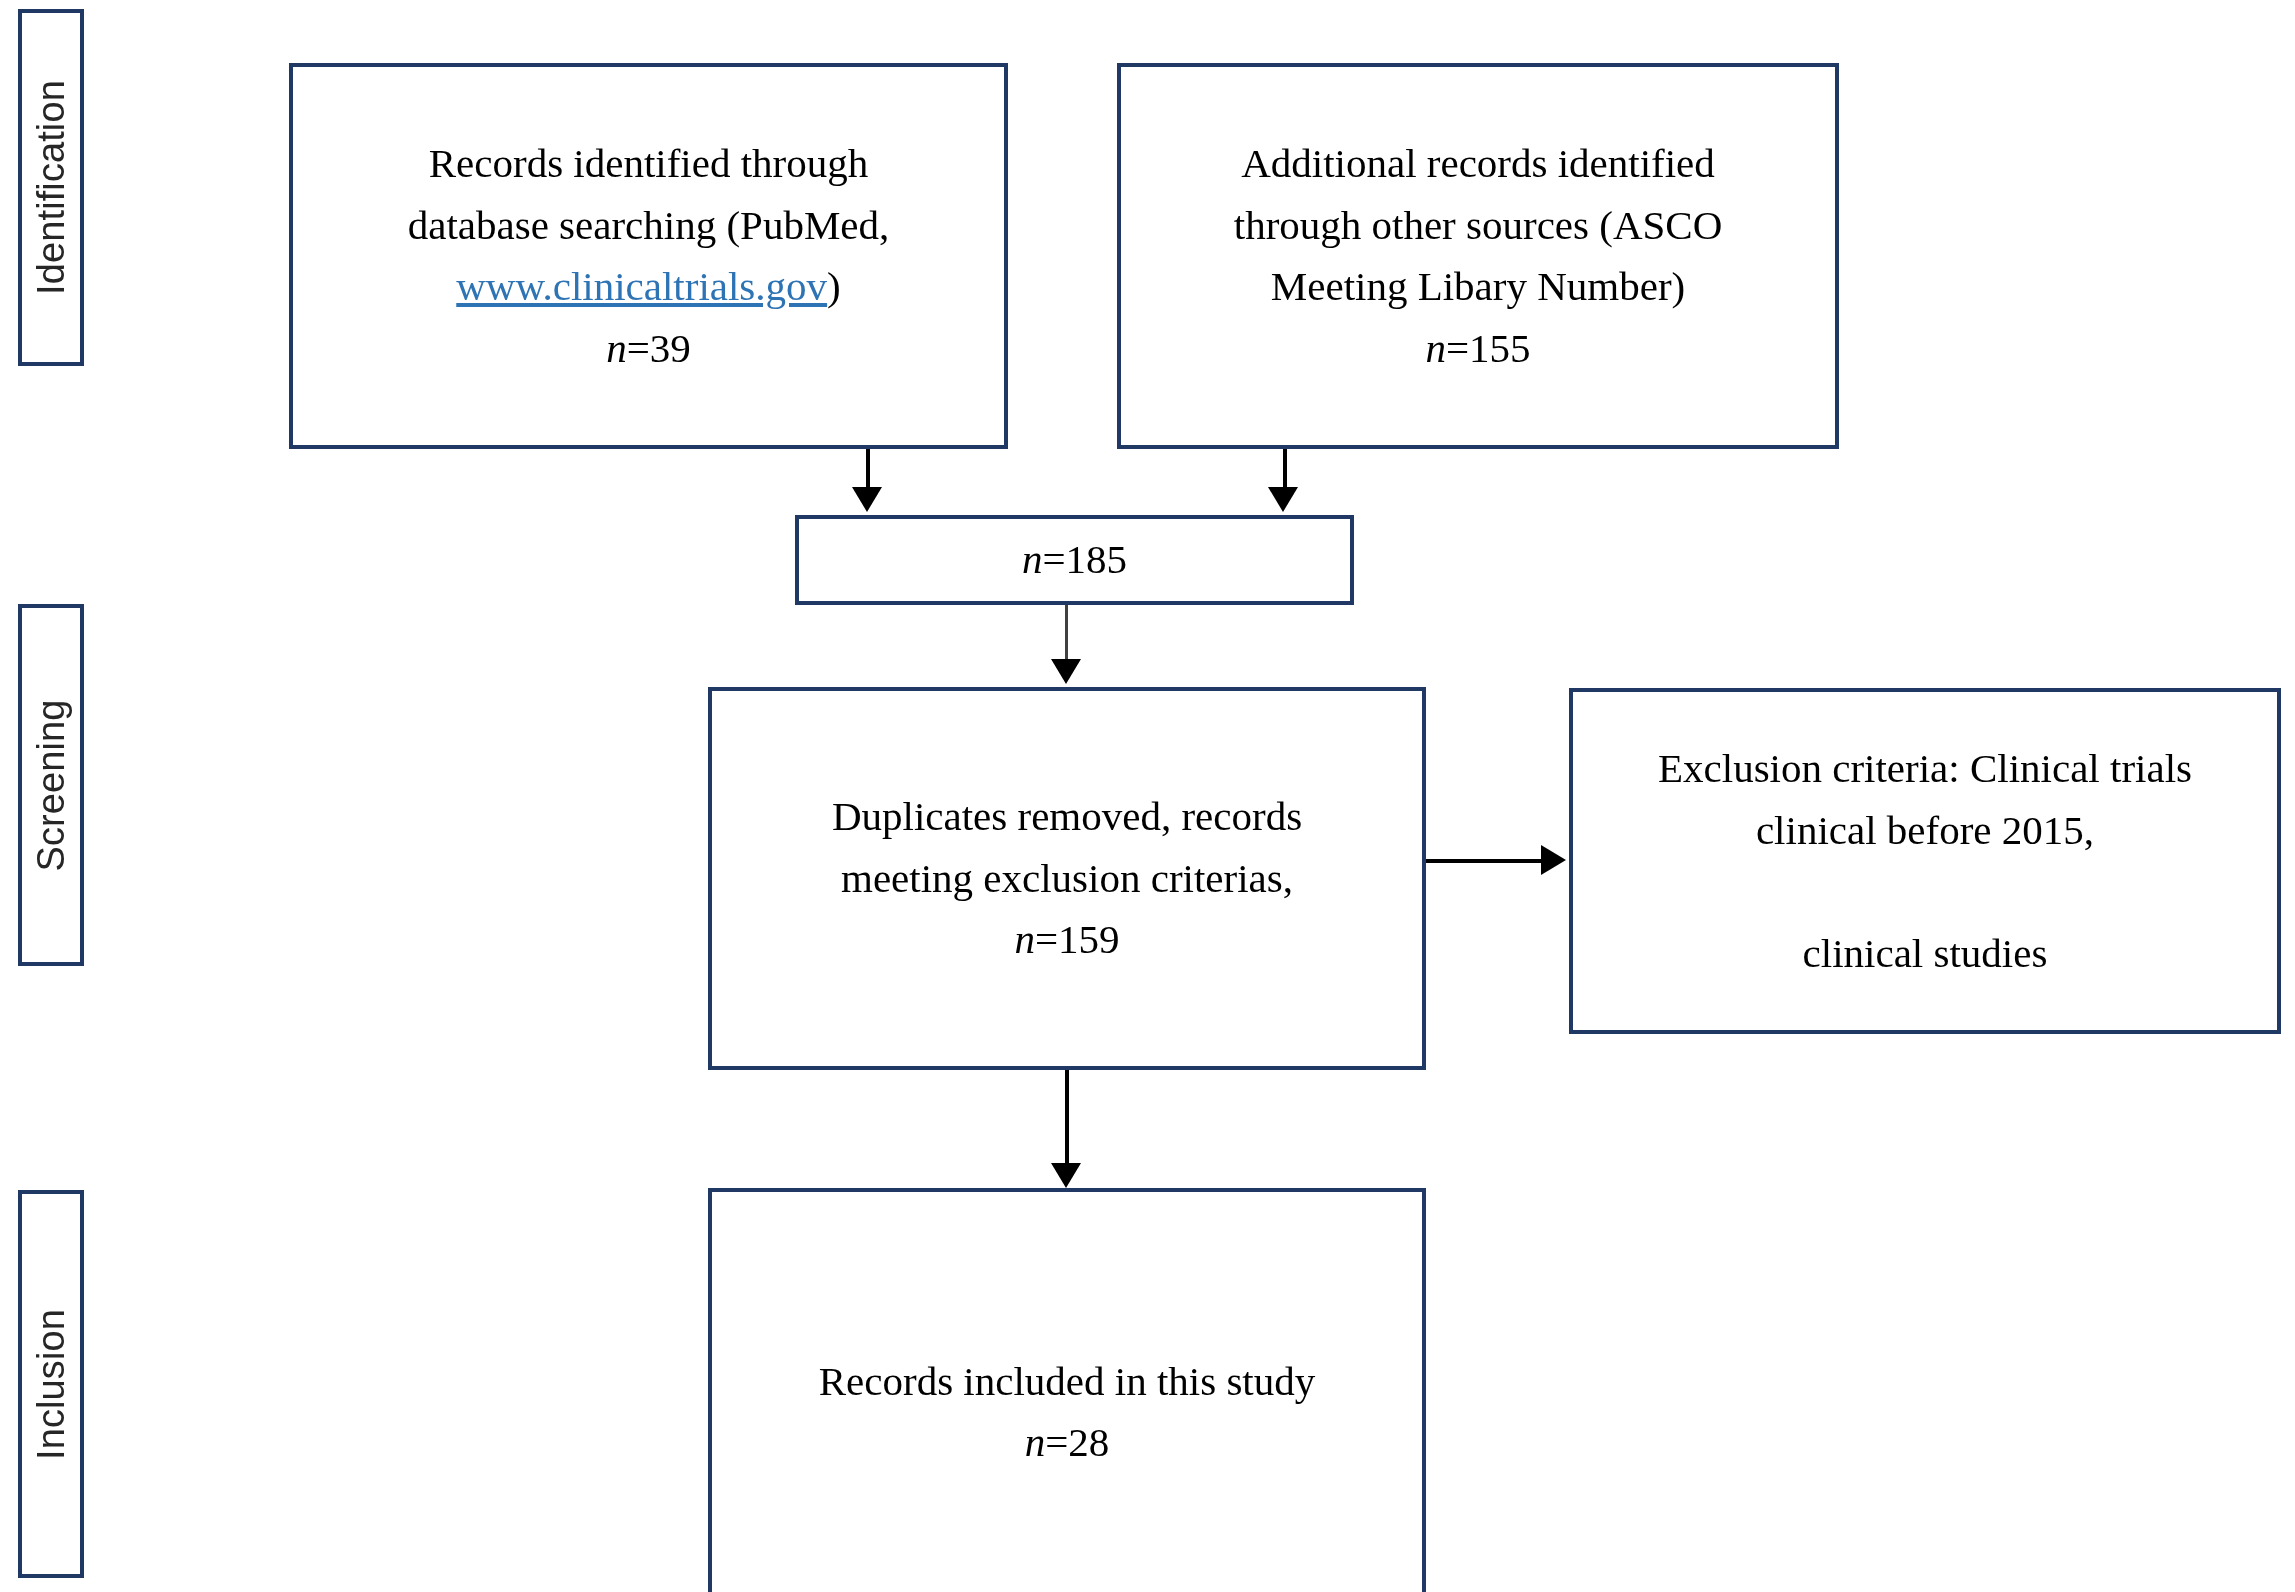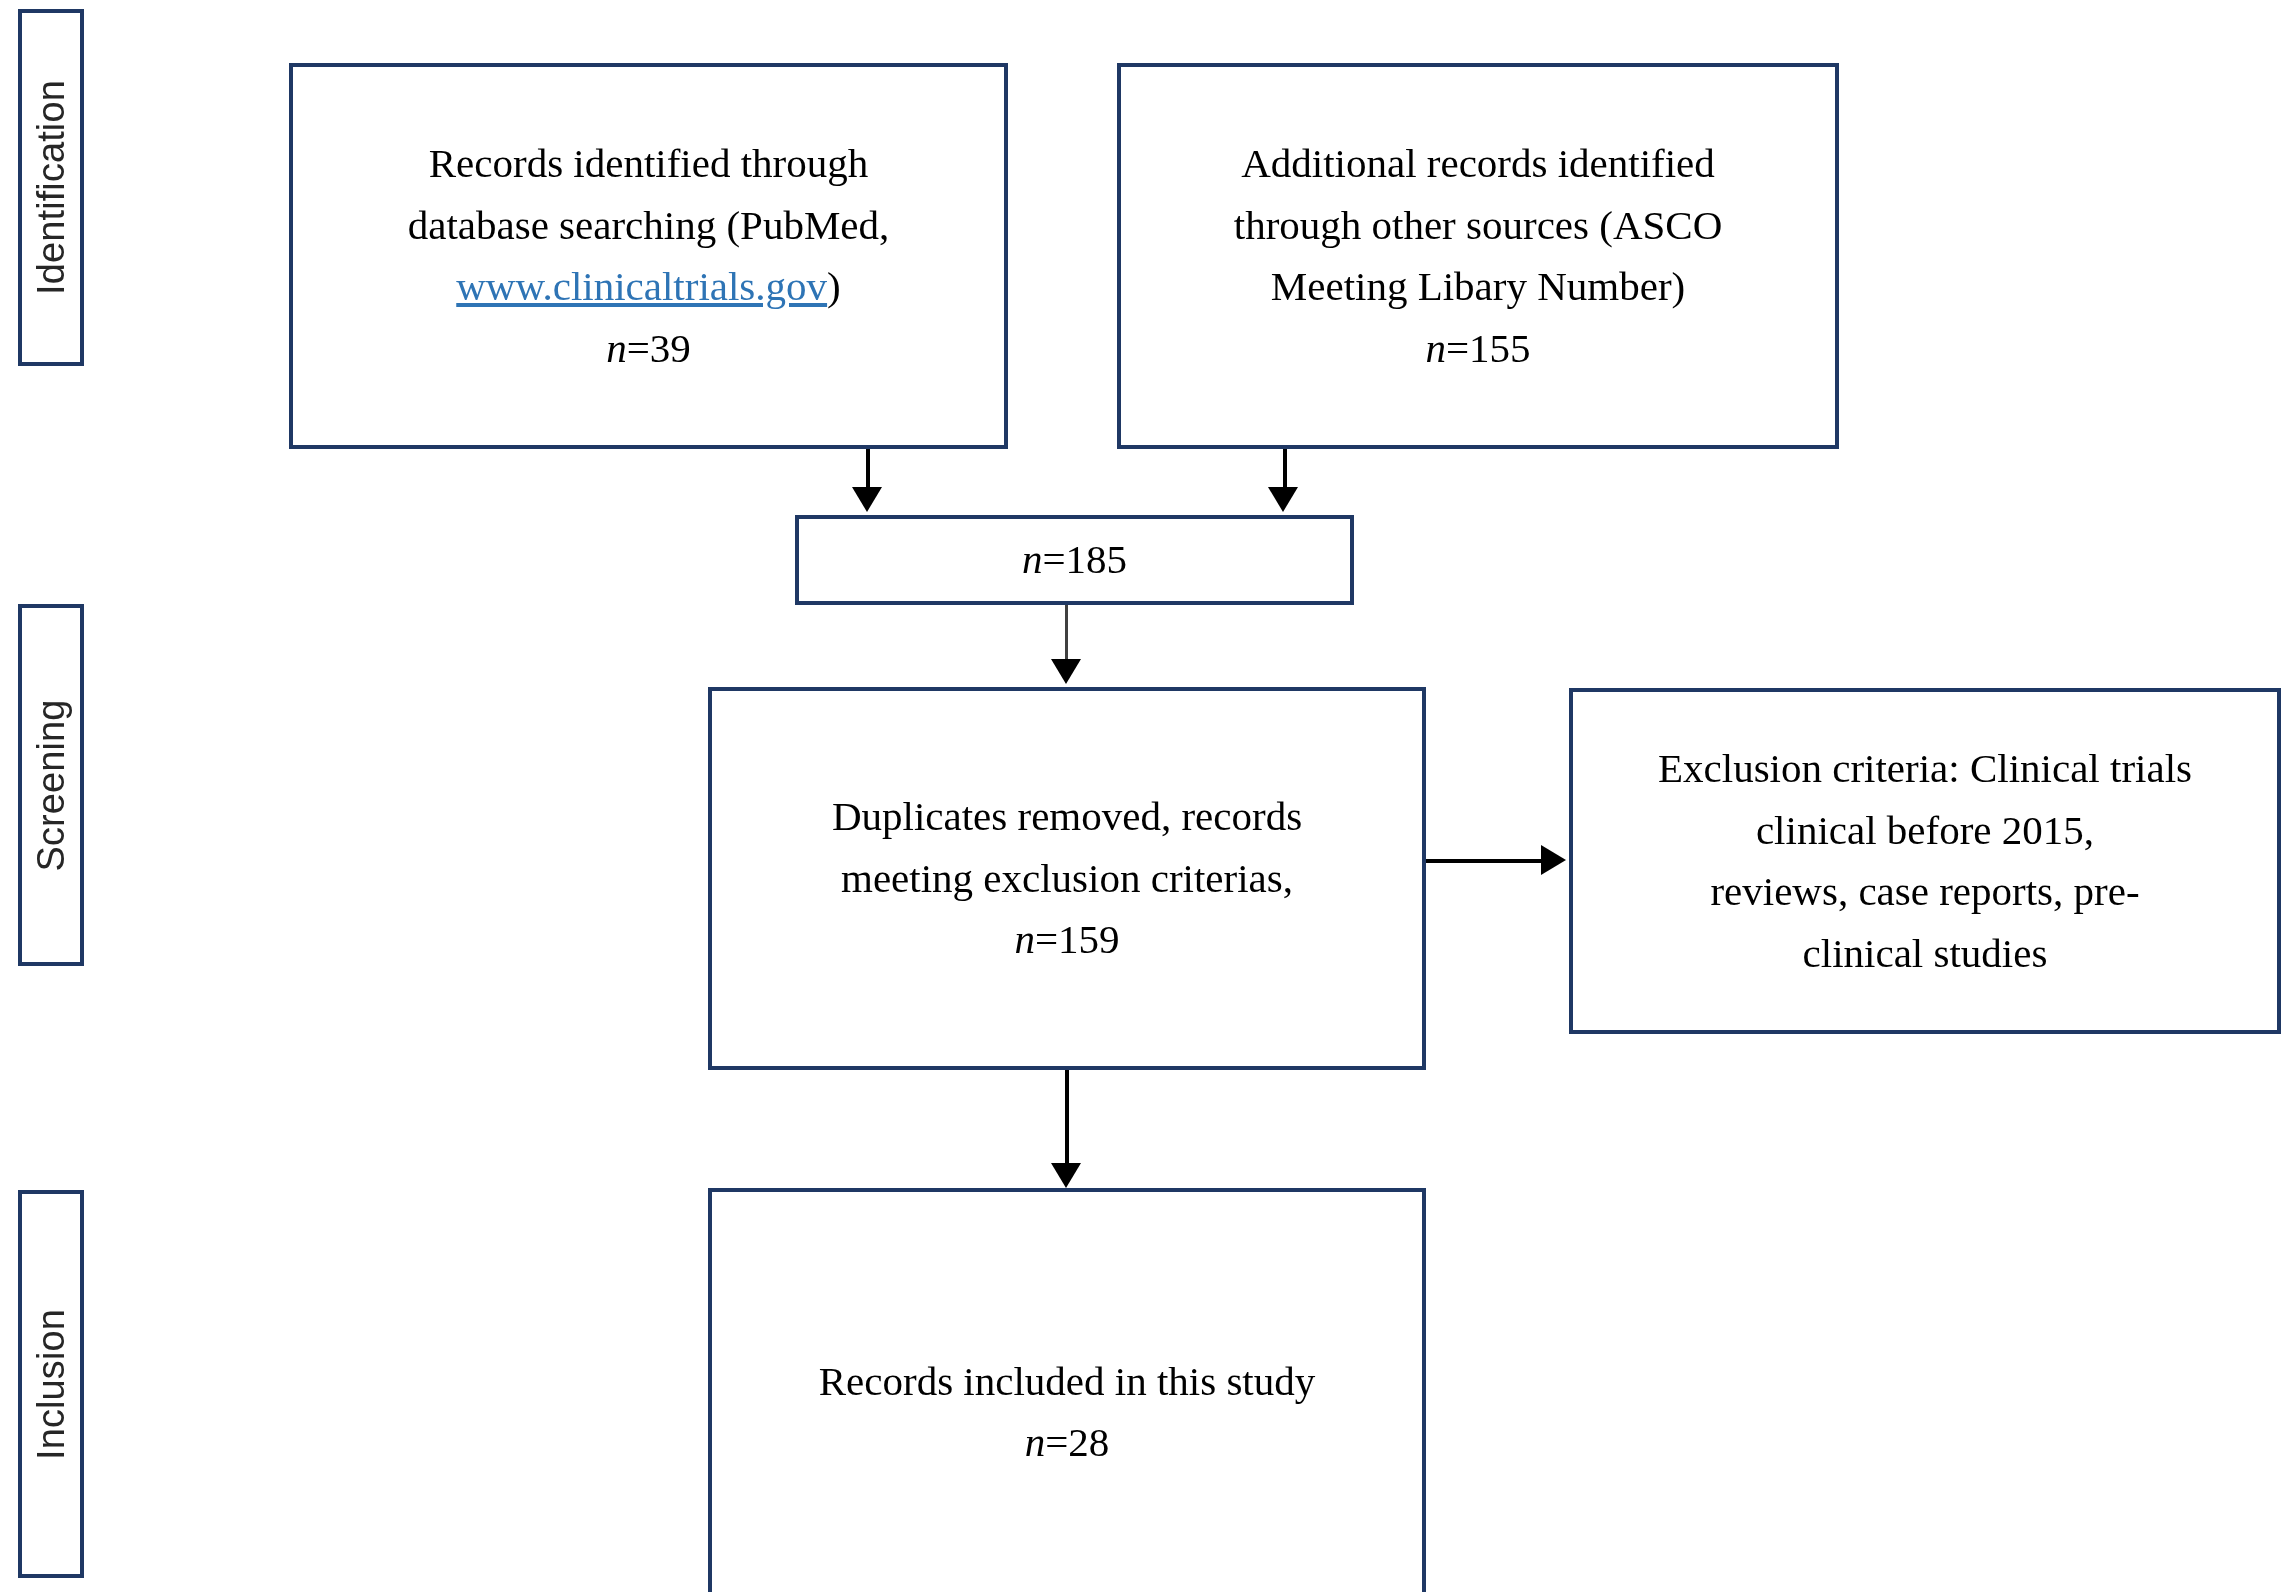--- a/index.html
+++ b/index.html
@@ -152,21 +152,21 @@
     </div>
   </div>
 
   <div class="h-line" style="left:1426px; top:859px; width:116px; height:3.7px;"></div>
   <div class="arrow-right" style="left:1541px; top:845px;"></div>
 
   <div class="flow-box" style="left:1569px; top:688px; width:712px; height:346px;">
     <div class="txt">
       <span>Exclusion criteria: Clinical trials</span><br>
       <span>clinical before 2015,</span><br>
-      <span>reviews, case reports, pre-</span><br>
+      <br>
       <span>clinical studies</span>
     </div>
   </div>
 
   <div class="v-line" style="left:1065px; top:1070px; width:3.7px; height:99px;"></div>
   <div class="arrow-down" style="left:1051px; top:1163px;"></div>
 
   <div class="flow-box" style="left:708px; top:1188px; width:718px; height:448px;">
     <div class="txt">
       <span>Records included in this study</span><br>

